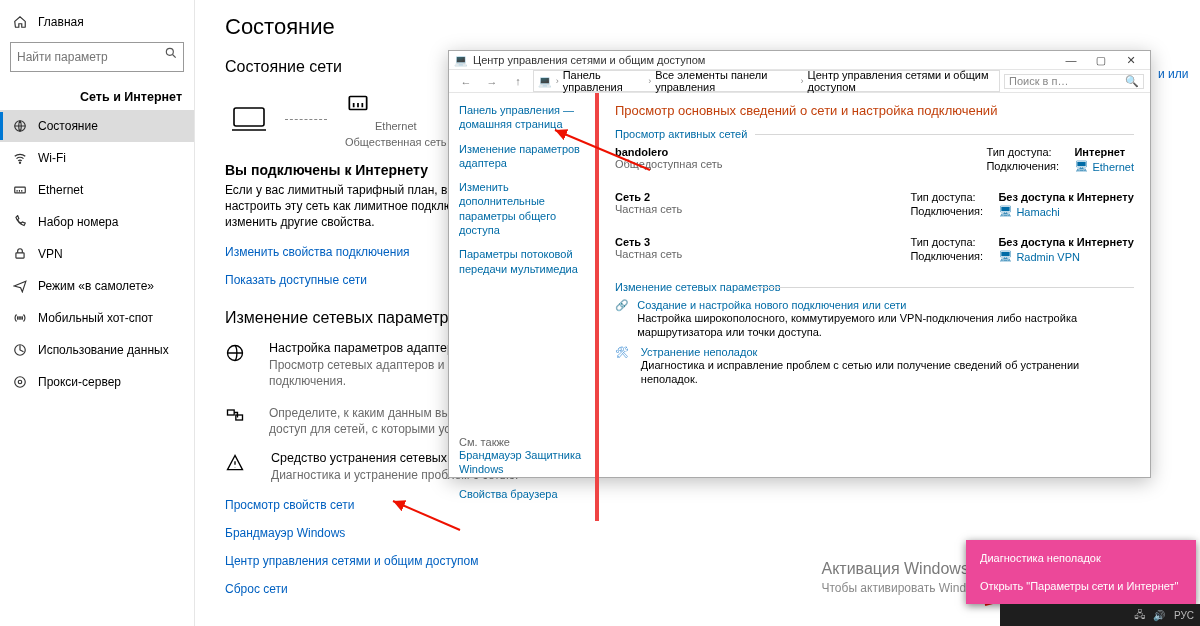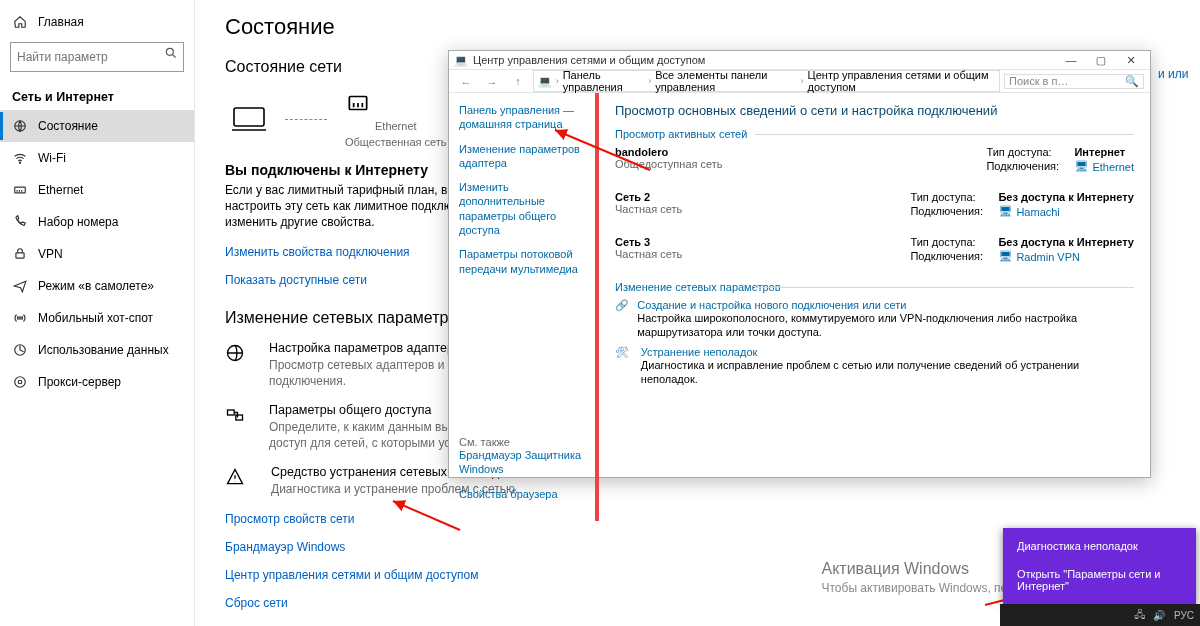--- a/index.html
+++ b/index.html
@@ -7,21 +7,21 @@
 
   
   .settings-app { position: absolute; inset: 0; display: flex; }
   .sidebar { width: 195px; border-right: 1px solid #e6e6e6; padding: 6px 0 0 0; }
   .sidebar .row { display: flex; align-items: center; gap: 10px; padding: 6px 12px; height: 32px; cursor: pointer; }
   .sidebar .row .ic { width: 16px; height: 16px; display: inline-flex; align-items: center; justify-content: center; color: #333; }
   .sidebar .search { margin: 4px 10px 8px; }
   .sidebar .search input { width: 100%; height: 30px; border: 1px solid #999; padding: 0 24px 0 6px; font-size: 12px; }
   .sidebar .search { position: relative; }
   .sidebar .search .ic { position: absolute; right: 6px; top: 4px; color: #555; }
-  .sidebar .group-title { padding: 10px 12px 6px; font-weight: 600; font-size: 12.5px; }
+  .sidebar .group-title { padding: 10px 12px 6px; font-weight: 600; font-size: 12.5px; text-align: right; }
   .sidebar .row.active { background: #dcdcdc; }
   .sidebar .row.active::before { content: ""; position: absolute; left: 0; width: 3px; height: 28px; background: #0078d4; }
   .sidebar .row { position: relative; padding-left: 12px; }
 
   .content { flex: 1; padding: 14px 30px; overflow: hidden; }
   .content h1 { font-weight: 400; font-size: 22px; margin-bottom: 18px; }
   .content h2 { font-weight: 400; font-size: 16px; margin: 6px 0 14px; }
   .content .dia { display: flex; align-items: center; gap: 18px; margin: 4px 0 4px 6px; }
   .content .dia .lbl { text-align: center; font-size: 11px; color: #666; margin-top: 4px; }
   .content .dia .dash { border-top: 1px dashed #888; width: 42px; height: 0; }
@@ -45,21 +45,21 @@
   .cp-bar .nav { width: 22px; height: 22px; display: flex; align-items: center; justify-content: center; color: #777; cursor: pointer; }
   .cp-bar .crumb { display: flex; align-items: center; gap: 4px; flex: 1; border: 1px solid #ddd; height: 22px; padding: 0 4px; color: #333; }
   .cp-bar .crumb a { color: #000; text-decoration: none; }
   .cp-bar .crumb .sep { color: #888; font-size: 9px; }
   .cp-bar .search { width: 140px; border: 1px solid #ddd; height: 15px; display: flex; align-items: center; padding: 0 4px; color: #888; }
   .cp-body { flex: 1; display: flex; }
   .cp-left { width: 150px; padding: 10px 10px; border-right: 4px solid #ef4444; }
   .cp-left a { display: block; color: #006ba6; margin-bottom: 10px; line-height: 1.3; }
   .cp-left .see { margin-top: 160px; color: #666; }
   .cp-main { flex: 1; padding: 10px 16px 10px 16px; position: relative; }
-  .cp-main h3 { color: #0c4a6e; font-weight: 400; font-size: 13px; margin-bottom: 10px; }
+  .cp-main h3 { color: #c2410c; font-weight: 400; font-size: 13px; margin-bottom: 10px; }
   .cp-main .grplabel { color: #006ba6; font-size: 11px; margin-bottom: 6px; position: relative; }
   .cp-main .grplabel::after { content: ""; position: absolute; left: 140px; right: 0; top: 50%; border-top: 1px solid #d7d7d7; }
   .net { display: flex; justify-content: space-between; margin: 4px 0 16px 0; font-size: 11px; }
   .net .l .nm { font-weight: 600; }
   .net .l .ty { color: #666; }
   .net .r { text-align: left; }
   .net .r .row { display: flex; gap: 6px; margin-bottom: 2px; }
   .net .r .k { width: 82px; }
   .net .r .v { color: #006ba6; display: flex; align-items: center; gap: 4px; }
   .net .r .v.plain { color: #000; font-weight: bold; }
@@ -67,21 +67,21 @@
   .cp-main .chgitem { display: flex; gap: 8px; margin: 6px 0; }
   .cp-main .chgitem .ic { width: 18px; color: #2a82d0; }
   .cp-main .chgitem .t .ttl { color: #006ba6; }
   .cp-main .chgitem .t .sub { color: #000; line-height: 1.3; }
 
   
   .arrow { position: absolute; pointer-events: none; }
   .arrow svg { overflow: visible; }
 
   
-  .ctx { position: absolute; right: 4px; bottom: 22px; width: 193px; background: #6d28d9; color: #fff; font-size: 11px; padding: 4px 0; box-shadow: 0 2px 8px rgba(0,0,0,.5); }
+  .ctx { position: absolute; right: 4px; bottom: 22px; width: 230px; background: #ec4899; color: #fff; font-size: 11px; padding: 4px 0; box-shadow: 0 2px 8px rgba(0,0,0,.5); }
   .ctx .item { padding: 8px 14px; cursor: pointer; }
 
   
   .wm { position: absolute; right: 16px; bottom: 30px; color: #8a8a8a; font-size: 12px; text-align: left; line-height: 1.35; }
   .wm .big { font-size: 16px; color: #7a7a7a; }
 
   
   .taskbar { position: absolute; right: 0; bottom: 0; height: 22px; width: 200px; background: #1e1e1e; color: #bbb; display: flex; align-items: center; justify-content: flex-end; padding: 0 6px; gap: 8px; font-size: 10px; }
 
   
@@ -246,21 +246,20 @@
       </div>
       <div class="opt">
         <div class="ic">
             <svg width="20" height="20" viewBox="0 0 24 24" fill="none" stroke="#000" stroke-width="1.6">
               <rect x="3" y="6" width="8" height="6"></rect>
               <rect x="13" y="12" width="8" height="6"></rect>
               <path d="M11 9h4v6"></path>
             </svg>
           </div>
         <div class="t">
-            <div class="ttl">Параметры общего доступа</div>
             <div class="sub">Определите, к каким данным вы хотите предоставить доступ для сетей, с которыми установлено соединение.</div>
           </div>
       </div>
       <div class="opt">
         <div class="ic">
             <svg width="20" height="20" viewBox="0 0 24 24" fill="none" stroke="#000" stroke-width="1.6">
               <path d="M12 3 3 20h18z"></path>
               <path d="M12 10v4M12 17v.5"></path>
             </svg>
           </div>

